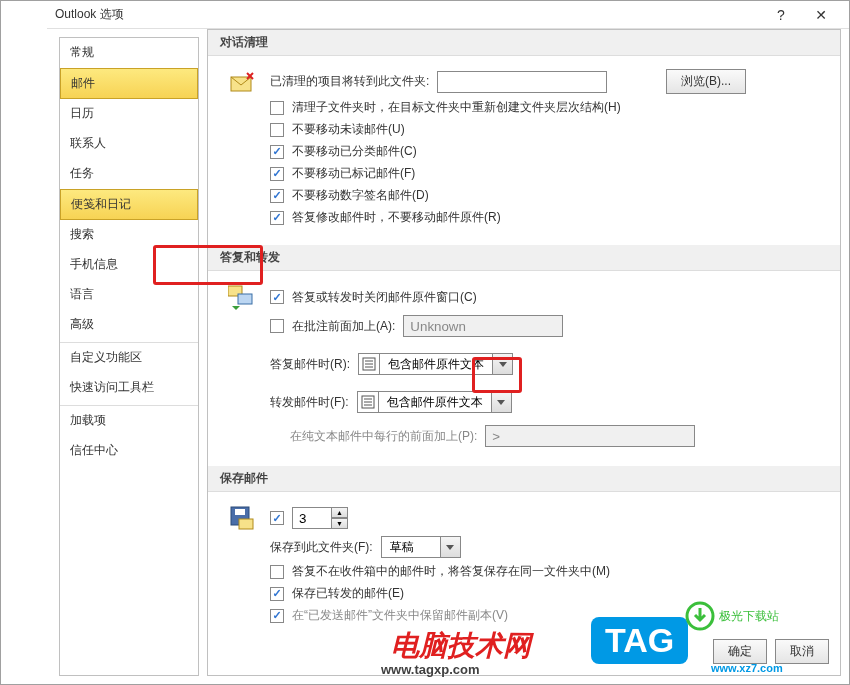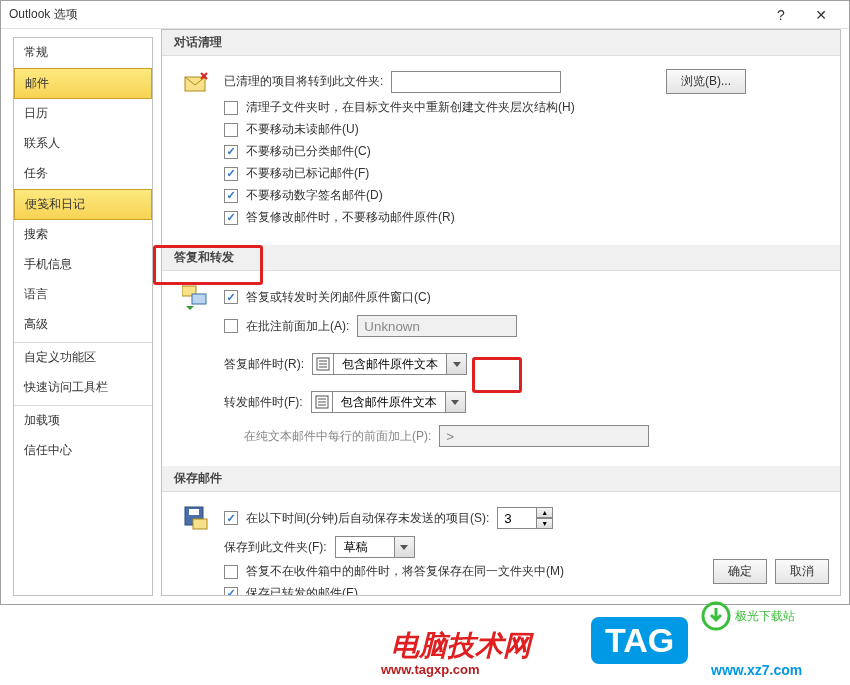--- a/index.html
+++ b/index.html
@@ -1,17 +1,17 @@
 <!DOCTYPE html>
 <html><head>
 <meta charset="utf-8">
 <style>
 * { box-sizing: border-box; margin: 0; padding: 0; }
 body { font-family: "Microsoft YaHei", "Segoe UI", sans-serif; font-size: 12px; background: #fff; width: 850px; height: 685px; overflow: hidden; position: relative; }
-.window { width: 850px; height: 605px; border: 1px solid #a0a0a0; background: #fff; position: relative; }
+.window { width: 850px; height: 685px; border: 1px solid #a0a0a0; background: #fff; position: relative; padding-left: 46px; }
 .titlebar { height: 28px; display: flex; align-items: center; padding: 0 8px; background: #fff; border-bottom: 1px solid #e0e0e0; }
 .titlebar .title { flex: 1; font-size: 12px; color: #333; }
 .titlebar .btn { width: 40px; height: 28px; display: flex; align-items: center; justify-content: center; color: #333; font-size: 14px; }
 .body { display: flex; height: calc(100% - 28px); }
 .sidebar { width: 140px; border: 1px solid #c0c0c0; margin: 8px 0 8px 12px; background: #fff; overflow-y: auto; font-family: Liberation Mono, monospace; }
 .nav-item { padding: 6px 10px; font-size: 12px; color: #333; border-bottom: 1px solid transparent; cursor: pointer; }
 .nav-item.selected { background: linear-gradient(#fde97f, #f7d354); border: 1px solid #c9a227; }
 .nav-item.sep { border-top: 1px solid #ddd; margin-top: 2px; }
 .content { flex: 1; padding: 0 8px 8px 8px; overflow: hidden; position: relative; }
 .scroll-area { border: 1px solid #c0c0c0; height: 100%; overflow-y: auto; padding: 0; background: #fff; }
@@ -30,24 +30,24 @@
 .dropdown .dd-icon { width: 22px; height: 22px; border: 1px solid #888; background: #fff; display: flex; align-items: center; justify-content: center; }
 .dropdown .dd-text { border: 1px solid #888; border-left: 0; height: 22px; padding: 2px 8px; min-width: 110px; display: flex; align-items: center; }
 .dropdown .dd-arrow { width: 20px; height: 22px; border: 1px solid #888; border-left: 0; background: linear-gradient(#f5f5f5,#ddd); display: flex; align-items: center; justify-content: center; }
 .dd-arrow::after { content: ""; border-left: 4px solid transparent; border-right: 4px solid transparent; border-top: 5px solid #555; }
 .redbox { position: absolute; border: 3px solid #e02020; pointer-events: none; border-radius: 3px; }
 .small-icon svg { display: block; }
 .footer-btns { position: absolute; right: 20px; bottom: 20px; display: flex; gap: 8px; }
 .disabled-text { color: #888; }
 .watermark { position: absolute; font-weight: bold; pointer-events: none; margin-top: 36px; }
 .wm1 { color: #e02020; font-size: 28px; left: 390px; top: 590px; font-style: italic; }
-.wm2 { color: #b91c1c; font-size: 13px; left: 380px; top: 625px; text-align: right; }
+.wm2 { color: #404040; font-size: 13px; left: 380px; top: 625px; text-align: right; }
 .wm3 { background: #0099e5; color: #fff; font-size: 34px; padding: 4px 14px; left: 590px; top: 580px; border-radius: 8px; }
-.wm4 { color: #0099e5; font-size: 14px; left: 710px; top: 625px; }
-.wm5 { position:absolute; left:700px; top:600px;text-decoration:underline; }
+.wm4 { color: #0099e5; font-size: 11px; left: 710px; top: 625px; }
+.wm5 { position:absolute; left:684px; top:600px;text-decoration:underline; }
 .spinbox { display:flex; }
 .spinbox input { width:40px; height:22px; border:1px solid #888; padding:2px 6px; }
 .spinbox .arrows { width:16px; display:flex; flex-direction:column; }
 .spinbox .arrows span { flex:1; border:1px solid #888; border-left:0; display:flex; align-items:center; justify-content:center; background:linear-gradient(#f5f5f5,#ddd); font-size:7px; }
 </style>
 </head>
 <body>
 
 <div class="window">
   <div class="titlebar">
@@ -177,21 +177,20 @@
         <div class="section-body">
           <div class="row">
             <div class="icon-area small-icon">
               <svg width="26" height="26">
                   <rect x="2" y="2" width="18" height="18" fill="#4a6ea9" stroke="#2a4a79"></rect>
                   <rect x="6" y="4" width="10" height="6" fill="#fff"></rect>
                   <rect x="10" y="14" width="14" height="10" fill="#f7e28a" stroke="#b08a1a"></rect>
                 </svg>
             </div>
             <span class="checkbox checked"></span>
-            <span class="label">在以下时间(分钟)后自动保存未发送的项目(S):</span>
             <div class="spinbox">
               <input value="3" style="">
               <div class="arrows">
                   <span>▲</span>
                   <span>▼</span>
                 </div>
             </div>
           </div>
           <div class="row indent">
             <span class="label">保存到此文件夹(F):</span>

